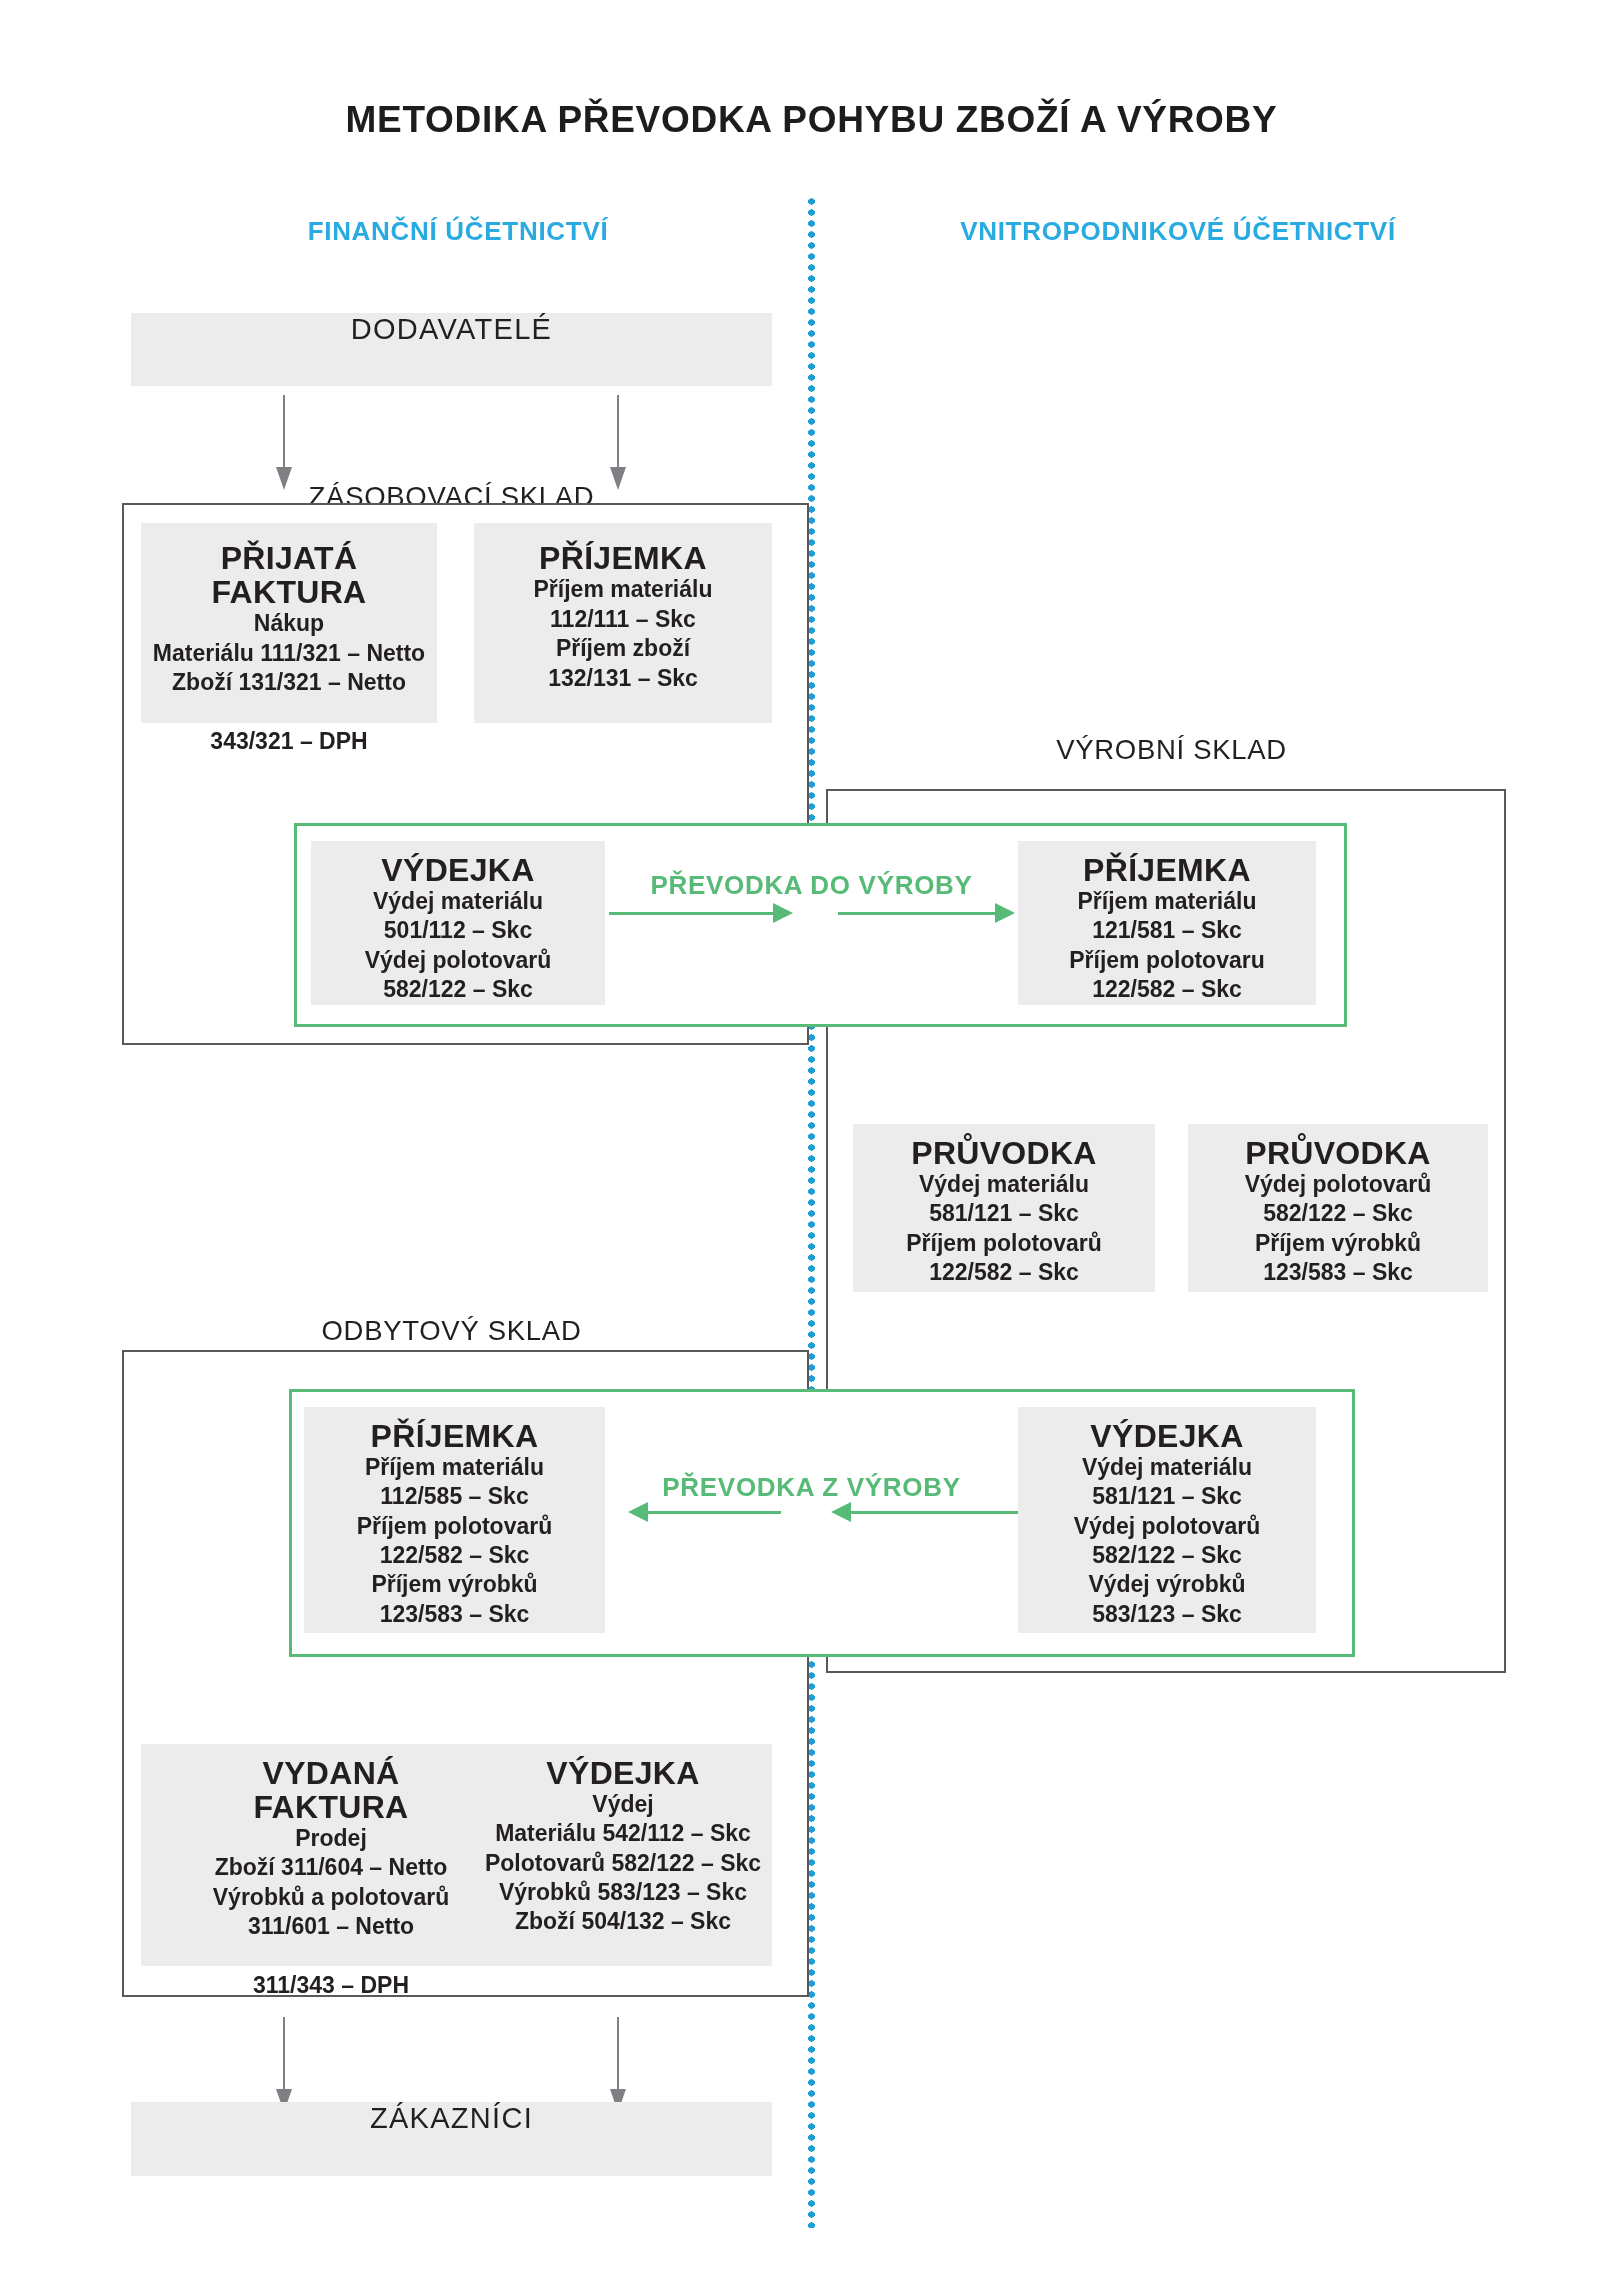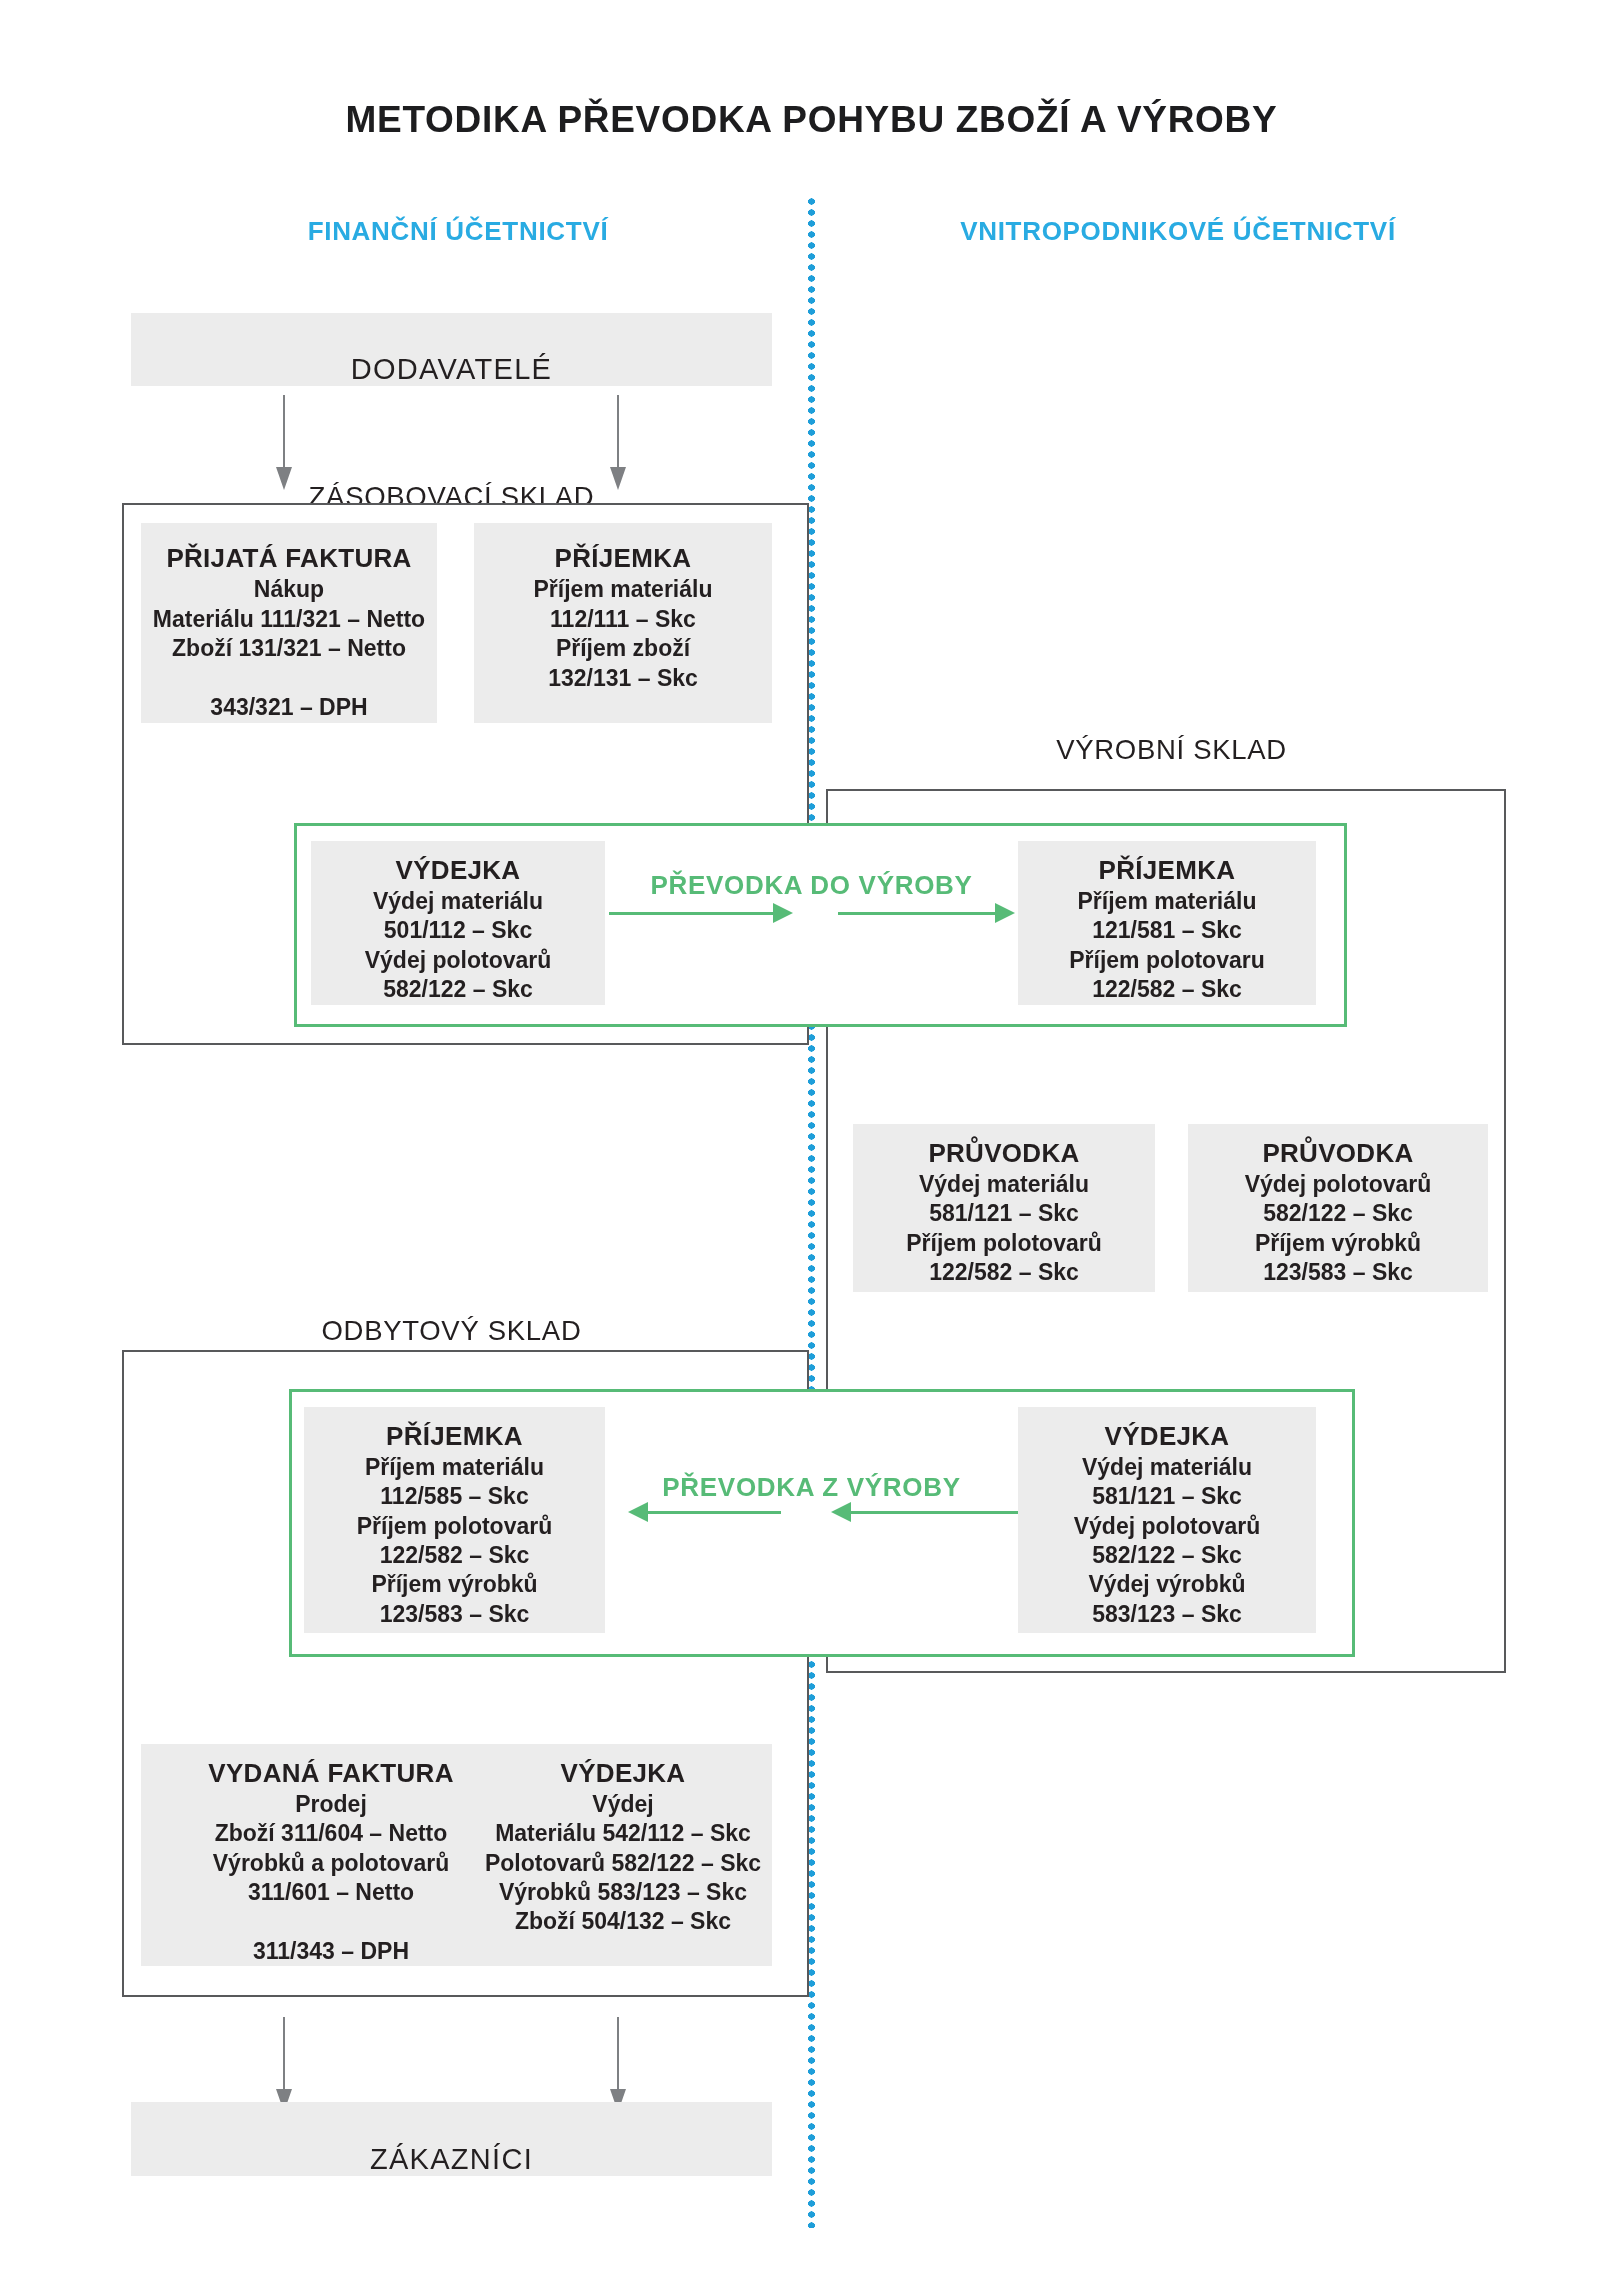--- a/index.html
+++ b/index.html
@@ -17,38 +17,38 @@
   }
   .col-header.left { left:131px; width:654px; }
   .col-header.right { left:851px; width:654px; }
   .dotted-divider {
     position:absolute; left:808px; top:196px; width:6.5px; height:2032px; z-index:1;
     background-image:radial-gradient(circle closest-side at center, #1E9ED9 98%, rgba(30,158,217,0) 100%);
     background-size:6.5px 11px; background-repeat:repeat-y;
   }
   .endpoint-box {
     position:absolute; left:131px; width:641px; height:73px; background:#ECECEC;
-    display:flex; align-items:flex-end; justify-content:center;
+    display:flex; align-items:flex-start; justify-content:center;
     font-size:29px; font-weight:400; letter-spacing:1.3px; color:#231F20; z-index:2;
   }
   .section-label {
     position:absolute; text-align:center; font-size:27.5px; font-weight:400;
     letter-spacing:0.7px; color:#231F20; z-index:2;
   }
   .outer-box {
     position:absolute; border:2.6px solid #58595B; background:#ffffff; z-index:2;
   }
   .green-box {
     position:absolute; border:3.3px solid #57BB77; background:#ffffff; z-index:3;
   }
   .gray-card {
     position:absolute; background:#ECECEC; text-align:center; color:#231F20; z-index:4;
   }
   .card-title {
-    font-size:26px; font-weight:700; letter-spacing:0.3px; line-height:34px; padding-top:18.3px;
+    font-size:32px; font-weight:700; letter-spacing:0.3px; line-height:34px; padding-top:18.3px;
   }
   .gray-card.tight .card-title { padding-top:11.8px; }
   .card-line { font-size:23px; line-height:29.4px; min-height:29.4px; font-weight:700;text-align:center; }
   .v-arrow { position:absolute; width:18.3px; height:97px; z-index:2; }
   .v-arrow .shaft {
     position:absolute; left:50%; transform:translateX(-50%); top:0; width:2px; height:73px; background:#7E8083;
   }
   .v-arrow .head {
     position:absolute; left:50%; transform:translateX(-50%); top:72px; width:0; height:0;
     border-left:8.5px solid transparent; border-right:8.5px solid transparent; border-top:23.6px solid #7E8083;

